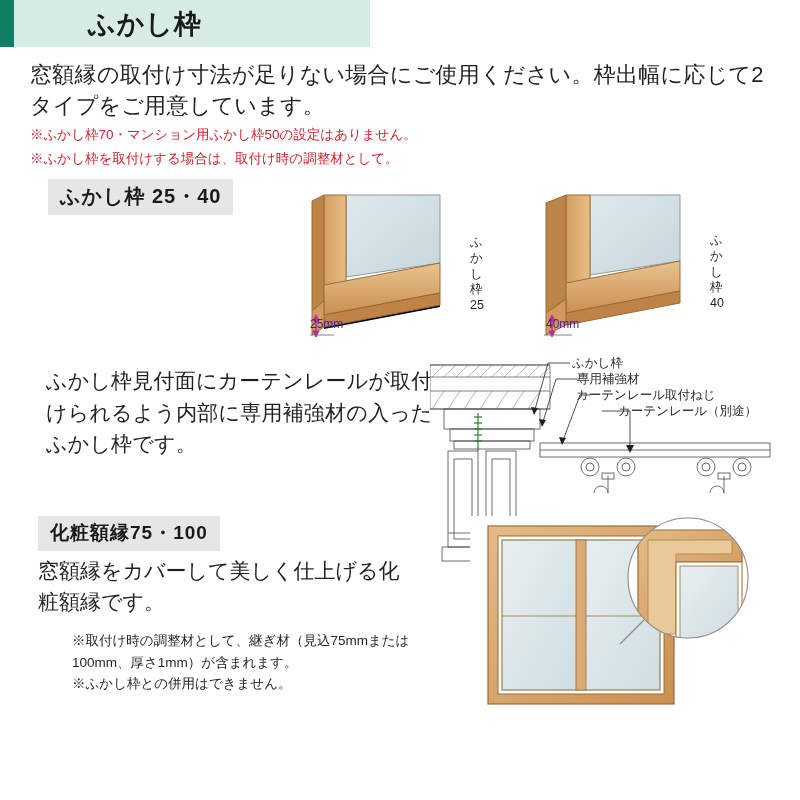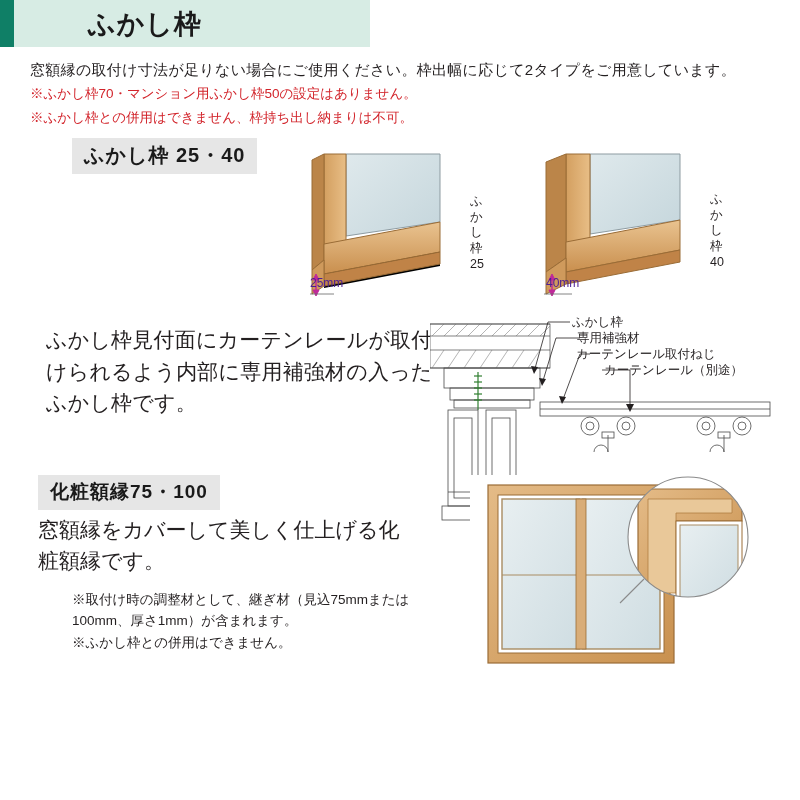--- a/index.html
+++ b/index.html
@@ -44,21 +44,21 @@
   .header-tail {
     width: 430px;
     background: #ffffff;
   }
 
   
   .intro {
     padding: 12px 28px 0 30px;
   }
   .intro-lead {
-    font-size: 15px;
+    font-size: 22px;
     line-height: 1.42;
     letter-spacing: 0.3px;
   }
   .note-red {
     color: #d2232a;
     font-size: 13.5px;
     line-height: 1.48;
     margin-top: 4px;
   }
 
@@ -68,21 +68,21 @@
     background: #e6e6e6;
     font-size: 20px;
     font-weight: bold;
     letter-spacing: 1px;
     padding: 4px 12px 5px 12px;
     color: #1a1a1a;
   }
   .chip.small { font-size: 19px; }
 
   
-  .sec1 { position: relative; margin-top: 10px; padding-left: 72px; }
+  .sec1 { position: relative; margin-top: 10px; padding-left: 48px; }
 
   .figrow {
     position: absolute;
     left: 290px; top: -34px;
     width: 500px; height: 150px;
   }
   .illus-label {
     position: absolute;
     font-size: 12.5px;
     line-height: 1.25;
@@ -142,21 +142,21 @@
   </div>
   <div class="header-band">
     <div class="header-title">ふかし枠</div>
   </div>
   <div class="header-tail"></div>
 </div>
 
 <div class="intro">
   <div class="intro-lead">窓額縁の取付け寸法が足りない場合にご使用ください。枠出幅に応じて2タイプをご用意しています。</div>
   <div class="note-red">※ふかし枠70・マンション用ふかし枠50の設定はありません。</div>
-  <div class="note-red">※ふかし枠との併用はできません、枠持ち出し納まりは不可。</div>
+  <div class="note-red">※ふかし枠を取付けする場合は、取付け時の調整材として。</div>
 </div>
 
 <div class="sec1">
   <div class="chip">ふかし枠 25・40</div>
 
   <div class="figrow">
 
     <div style="position:absolute;left:0px;top:44px;width:200px;height:148px;">
       <svg width="200" height="148" viewBox="0 0 200 148">
         <defs>
@@ -310,21 +310,21 @@
       </g>
       <polygon points="104,68 101,60 108,61" fill="#231f20"></polygon>
       <polygon points="112,80 109,72 116,73" fill="#231f20"></polygon>
       <polygon points="132,98 129,90 136,91" fill="#231f20"></polygon>
       <polygon points="200,106 196,98 204,98" fill="#231f20"></polygon>
     </svg>
 
     <div class="callout" style="left:142px;top:8px;">ふかし枠</div>
     <div class="callout" style="left:147px;top:24px;">専用補強材</div>
     <div class="callout" style="left:146px;top:40px;">カーテンレール取付ねじ</div>
-    <div class="callout" style="left:174px;top:56px;">カーテンレール（別途）</div>
+    <div class="callout" style="left:188px;top:56px;">カーテンレール（別途）</div>
   </div>
 </div>
 
 <div class="sec3" style="margin-top:56px;">
   <div class="chip small">化粧額縁75・100</div>
   <div class="sec3-body">窓額縁をカバーして美しく仕上げる化粧額縁です。</div>
   <div class="sec3-notes">
     <div>※取付け時の調整材として、継ぎ材（見込75mmまたは100mm、厚さ1mm）が含まれます。</div>
     <div>※ふかし枠との併用はできません。</div>
   </div>

